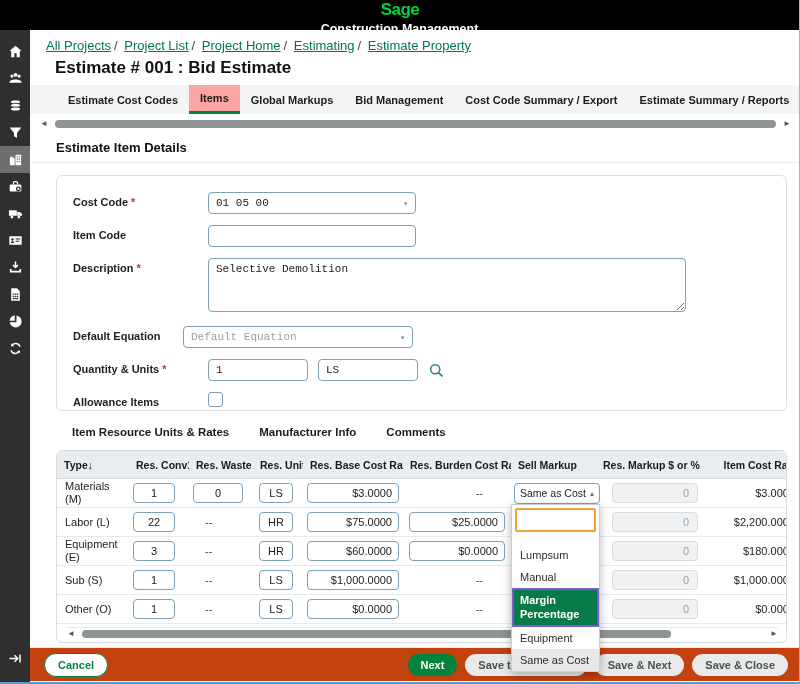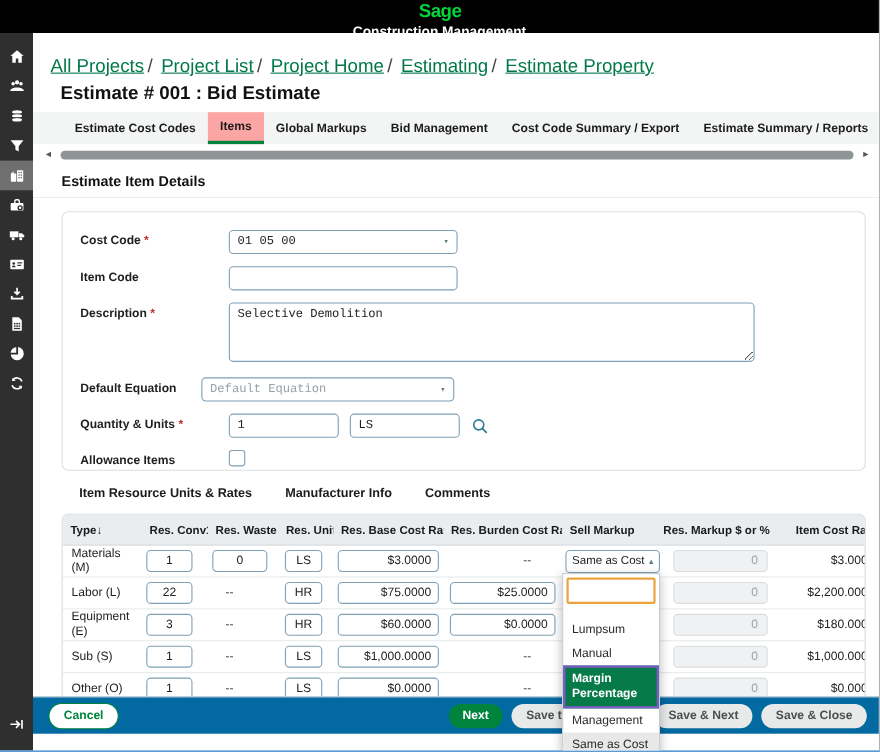--- a/index.html
+++ b/index.html
@@ -21,21 +21,21 @@
   
   .sidebar { position:absolute; left:0; top:30px; bottom:0; width:30px; background:#2f2f2f;
              display:flex; flex-direction:column; align-items:center; padding-top:8px; }
   .sb-item { width:30px; height:27px; display:flex; align-items:center; justify-content:center; cursor:pointer; }
   .sb-item.active { background:#6f6f6f; }
   .sb-expand { margin-top:auto; margin-bottom:10px; }
 
   
   .content { position:absolute; left:30px; top:30px; right:0; bottom:0; background:#fff; overflow:hidden; }
 
-  .breadcrumb { padding:20px 0 0 16px; font-size:17px; color:#333; }
+  .breadcrumb { padding:8px 0 0 16px; font-size:13px; color:#333; }
   .crumb { color:#00784a; text-decoration:underline; cursor:pointer; }
   .crumb-sep { color:#444; padding:0 3px; }
   .page-title { font-size:17px; font-weight:800; color:#111; padding:5px 0 7px 25px; }
 
   .tabbar { background:#f3f4f4; display:flex; align-items:stretch; height:29px; padding-left:27px; gap:0; }
   .tab { display:flex; align-items:center; padding:0 11px; font-size:11px; font-weight:700; color:#1c1c1c; cursor:pointer; white-space:nowrap; }
   .tab.active { background:#fca5a5; border-bottom:3px solid #00843D; }
 
   .hscroll { display:flex; align-items:center; height:13px; margin:3px 8px 2px 10px; }
   .hs-arrow { font-size:8px; color:#555; line-height:8px; cursor:pointer; }
@@ -100,21 +100,21 @@
   .sell-dropdown { position:absolute; left:455px; top:54px; width:89px; background:#fff;
                    border:1px solid #c9ced1; box-shadow:0 3px 9px rgba(0,0,0,0.28); z-index:20; }
   .sd-filter { display:block; width:81px; height:24px; margin:3px auto 0 auto; border:2px solid #eca33b;
                border-radius:2px; outline:none; font-size:11px; padding:0 4px; }
   .sd-opt { font-size:11px; color:#2b2b2b; padding:5px 8px; cursor:pointer; }
   .sd-opt.empty { height:12px; padding:0; }
   .sd-opt.hl { background:#077a4a; color:#fff; font-weight:700; border:2px solid #7e5bc8; padding:3px 6px; line-height:1.3; }
   .sd-opt.last { background:#e8e8e8; }
 
   
-  .footer { position:absolute; left:0; right:0; bottom:15px; height:34px; background:#0369a1;
+  .footer { position:absolute; left:0; right:0; bottom:1px; height:34px; background:#c2410c;
             border-top:1px solid #e4e6e7; display:flex; align-items:center; padding:0 11px 0 14px; z-index:5; }
   .btn { border-radius:14px; font-size:11px; font-weight:700; padding:5px 13px; cursor:pointer;
          font-family:"Liberation Sans", sans-serif; border:none; white-space:nowrap; }
   .btn-cancel { background:#fff; border:1.5px solid #00843D; color:#00843D; }
   .f-spacer { flex:1; }
   .btn-next { background:#00843D; color:#fff; margin-right:8px; }
   .btn-gray { background:#e8eaea; color:#49504e; margin-right:8px; }
   .btn-gray:last-child { margin-right:0; }
 
   svg { display:block; }
@@ -500,21 +500,21 @@
           <span class="hs-arrow">►</span>
         </div>
       </div>
 
       <div class="sell-dropdown">
         <input class="sd-filter" value="" style="">
         <div class="sd-opt empty"></div>
         <div class="sd-opt">Lumpsum</div>
         <div class="sd-opt">Manual</div>
         <div class="sd-opt hl">Margin Percentage</div>
-        <div class="sd-opt">Management</div>
+        <div class="sd-opt">Equipment</div>
         <div class="sd-opt last">Same as Cost</div>
       </div>
     </div>
 
     <div class="footer">
       <button class="btn btn-cancel">Cancel</button>
       <div class="f-spacer"></div>
       <button class="btn btn-next">Next</button>
       <button class="btn btn-gray">Save to Global DB</button>
       <button class="btn btn-gray">Save &amp; Next</button>

